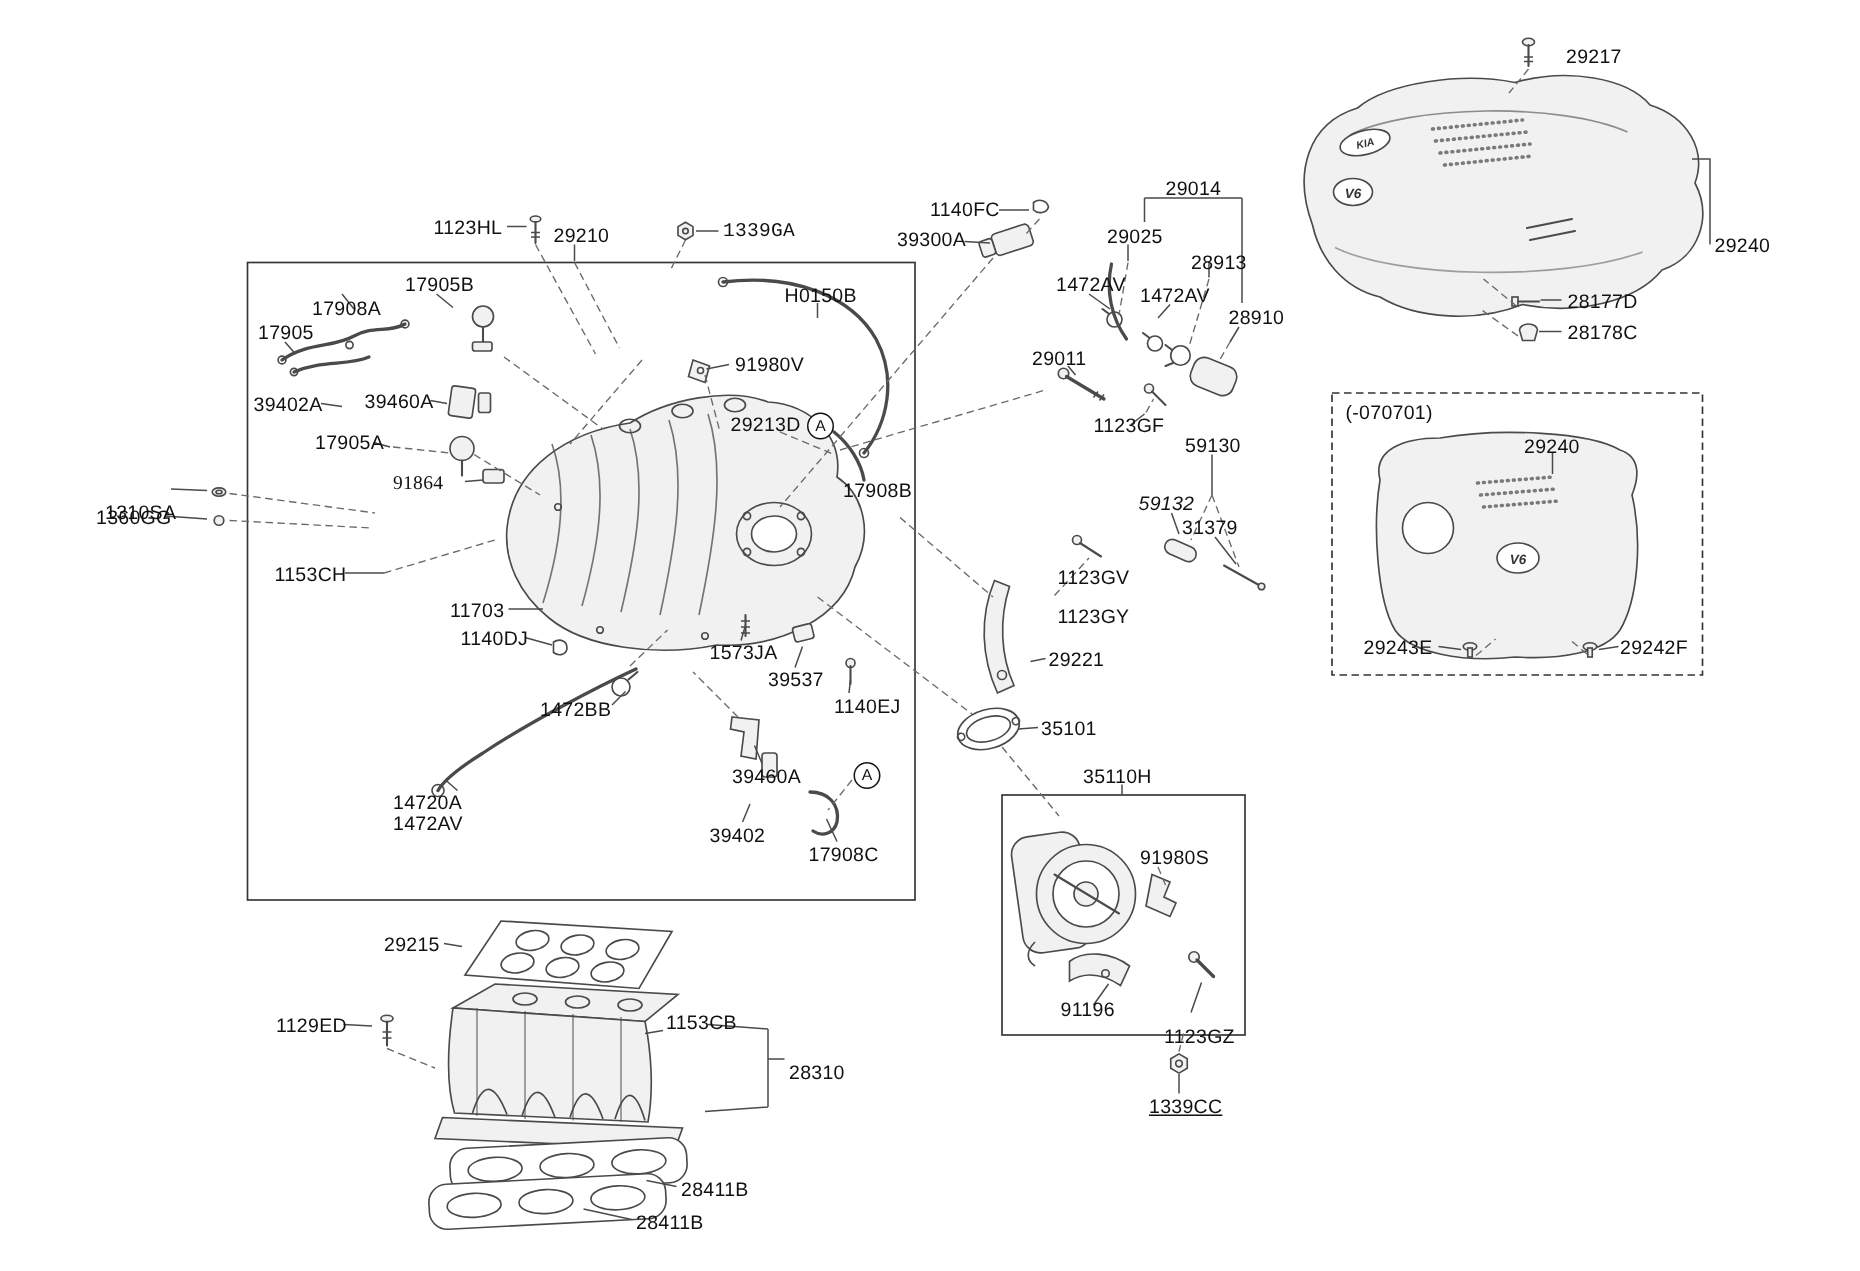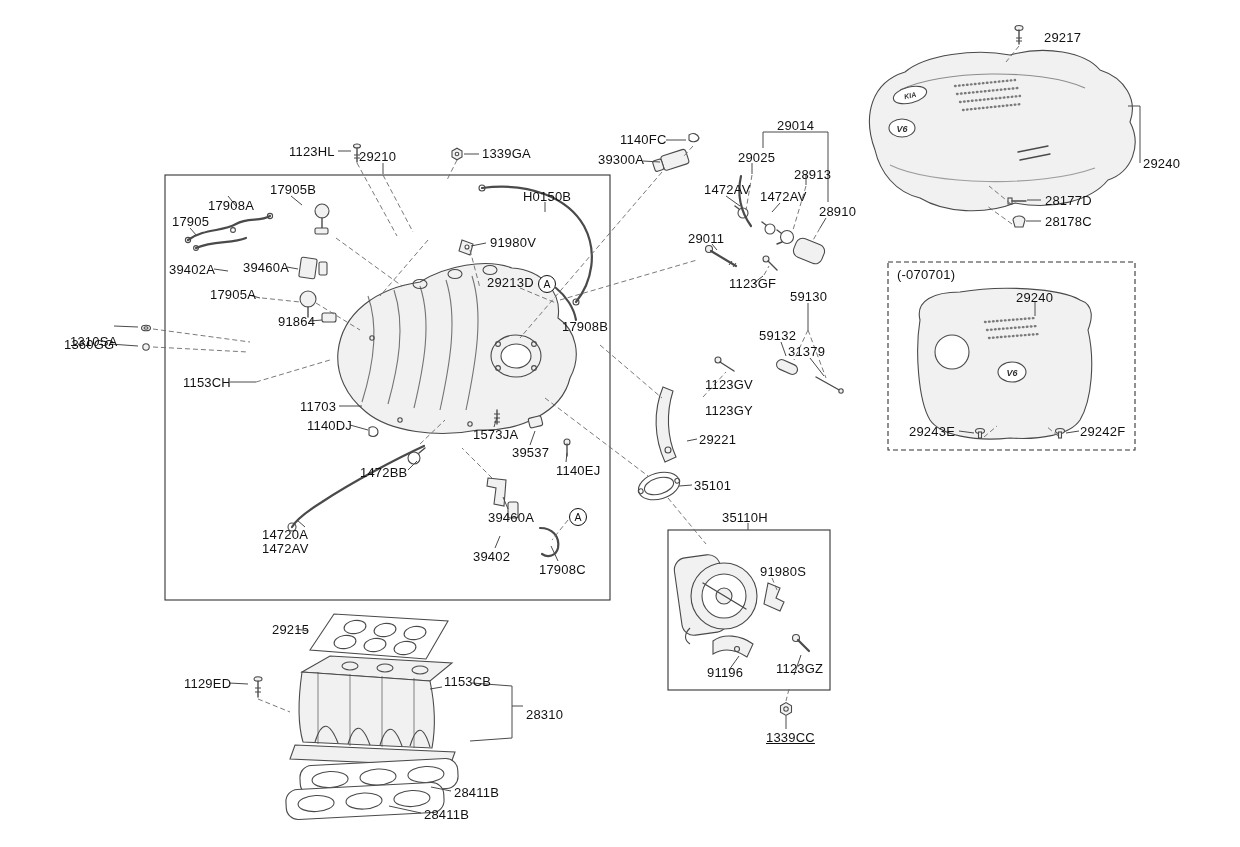--- a/index.html
+++ b/index.html
@@ -416,70 +416,70 @@
 <div id="labels">
       <div class="part-label" style="left: 1044px; top: 31px;">29217</div>
       <div class="part-label" style="left: 1143px; top: 157px;">29240</div>
       <div class="part-label" style="left: 1045px; top: 194px;">28177D</div>
       <div class="part-label" style="left: 1045px; top: 215px;">28178C</div>
       <div class="part-label" style="left: 897px; top: 268px;">(-070701)</div>
       <div class="part-label" style="left: 1016px; top: 291px;">29240</div>
       <div class="part-label" style="left: 909px; top: 425px;">29243E</div>
       <div class="part-label" style="left: 1080px; top: 425px;">29242F</div>
       <div class="part-label" style="left: 289px; top: 145px;">1123HL</div>
-      <div class="part-label" style="left: 359px; top: 150px;">29210</div>
-      <div class="part-label" style="left: 482px; top: 147px;">1339GA</div>
+      <div class="part-label" style="left: 369px; top: 150px;">29210</div>
+      <div class="part-label" style="left: 482px; top: 147px; font-family: Liberation Mono, monospace;">1339GA</div>
       <div class="part-label" style="left: 620px; top: 133px;">1140FC</div>
       <div class="part-label" style="left: 598px; top: 153px;">39300A</div>
       <div class="part-label" style="left: 777px; top: 119px;">29014</div>
       <div class="part-label" style="left: 738px; top: 151px; text-align: center;">29025</div>
       <div class="part-label" style="left: 794px; top: 168px;">28913</div>
       <div class="part-label" style="left: 819px; top: 205px;">28910</div>
       <div class="part-label" style="left: 704px; top: 183px;">1472AV</div>
       <div class="part-label" style="left: 760px; top: 190px;">1472AV</div>
       <div class="part-label" style="left: 688px; top: 232px;">29011</div>
       <div class="part-label" style="left: 729px; top: 277px;">1123GF</div>
       <div class="part-label" style="left: 523px; top: 190px;">H0150B</div>
       <div class="part-label" style="left: 208px; top: 183px; margin-top: 16px;">17908A</div>
       <div class="part-label" style="left: 270px; top: 183px;">17905B</div>
       <div class="part-label" style="left: 172px; top: 215px;">17905</div>
       <div class="part-label" style="left: 169px; top: 263px;">39402A</div>
       <div class="part-label" style="left: 243px; top: 261px;">39460A</div>
       <div class="part-label" style="left: 210px; top: 288px;">17905A</div>
-      <div class="part-label" style="left: 278px; top: 315px;">91864</div>
+      <div class="part-label" style="left: 262px; top: 315px; font-family: Liberation Serif, serif;">91864</div>
       <div class="part-label" style="left: 490px; top: 236px;">91980V</div>
       <div class="part-label" style="left: 487px; top: 276px;">29213D</div>
       <div class="part-label" style="left: 562px; top: 320px;">17908B</div>
       <div class="part-label" style="left: 70px; top: 320px; margin-top: 15px;">1310SA</div>
       <div class="part-label" style="left: 64px; top: 338px;">1360GG</div>
       <div class="part-label" style="left: 183px; top: 376px;">1153CH</div>
       <div class="part-label" style="left: 300px; top: 400px;">11703</div>
       <div class="part-label" style="left: 307px; top: 419px;">1140DJ</div>
       <div class="part-label" style="left: 360px; top: 466px;">1472BB</div>
       <div class="part-label" style="left: 262px; top: 528px;">14720A</div>
       <div class="part-label" style="left: 262px; top: 542px;">1472AV</div>
       <div class="part-label" style="left: 473px; top: 428px;">1573JA</div>
       <div class="part-label" style="left: 512px; top: 446px;">39537</div>
       <div class="part-label" style="left: 556px; top: 464px;">1140EJ</div>
       <div class="part-label" style="left: 488px; top: 511px;">39460A</div>
       <div class="part-label" style="left: 473px; top: 550px;">39402</div>
       <div class="part-label" style="left: 539px; top: 563px;">17908C</div>
       <div class="part-label" style="left: 790px; top: 290px;">59130</div>
-      <div class="part-label" style="left: 759px; top: 329px;">59132</div>
+      <div class="part-label" style="left: 759px; top: 329px; font-style: italic;">59132</div>
       <div class="part-label" style="left: 788px; top: 345px;">31379</div>
       <div class="part-label" style="left: 705px; top: 378px;">1123GV</div>
       <div class="part-label" style="left: 705px; top: 404px;">1123GY</div>
       <div class="part-label" style="left: 699px; top: 433px;">29221</div>
       <div class="part-label" style="left: 694px; top: 479px;">35101</div>
       <div class="part-label" style="left: 722px; top: 511px;">35110H</div>
       <div class="part-label" style="left: 760px; top: 565px;">91980S</div>
       <div class="part-label" style="left: 707px; top: 666px;">91196</div>
-      <div class="part-label" style="left: 776px; top: 662px;">1123GZ</div>
+      <div class="part-label" style="left: 776px; top: 684px;">1123GZ</div>
       <div class="part-label" style="left: 766px; top: 731px; text-decoration: underline;">1339CC</div>
-      <div class="part-label" style="left: 272px; top: 623px;">29215</div>
+      <div class="part-label" style="left: 256px; top: 623px;">29215</div>
       <div class="part-label" style="left: 184px; top: 677px;">1129ED</div>
       <div class="part-label" style="left: 444px; top: 675px;">1153CB</div>
       <div class="part-label" style="left: 526px; top: 694px; margin-top: 14px;">28310</div>
       <div class="part-label" style="left: 454px; top: 786px;">28411B</div>
       <div class="part-label" style="left: 424px; top: 808px;">28411B</div>
       <div class="circle-letter" style="left: 547px; top: 284px;">A</div>
       <div class="circle-letter" style="left: 578px; top: 517px;">A</div>
     </div>
 
 </div>

